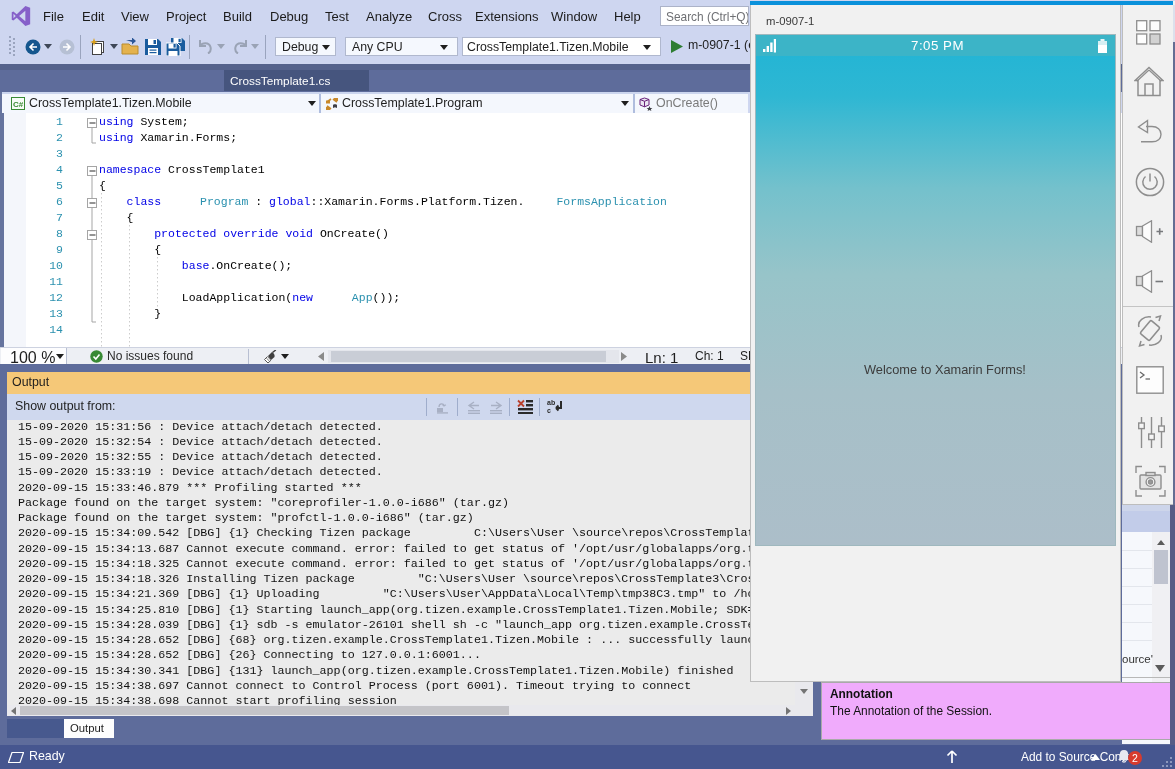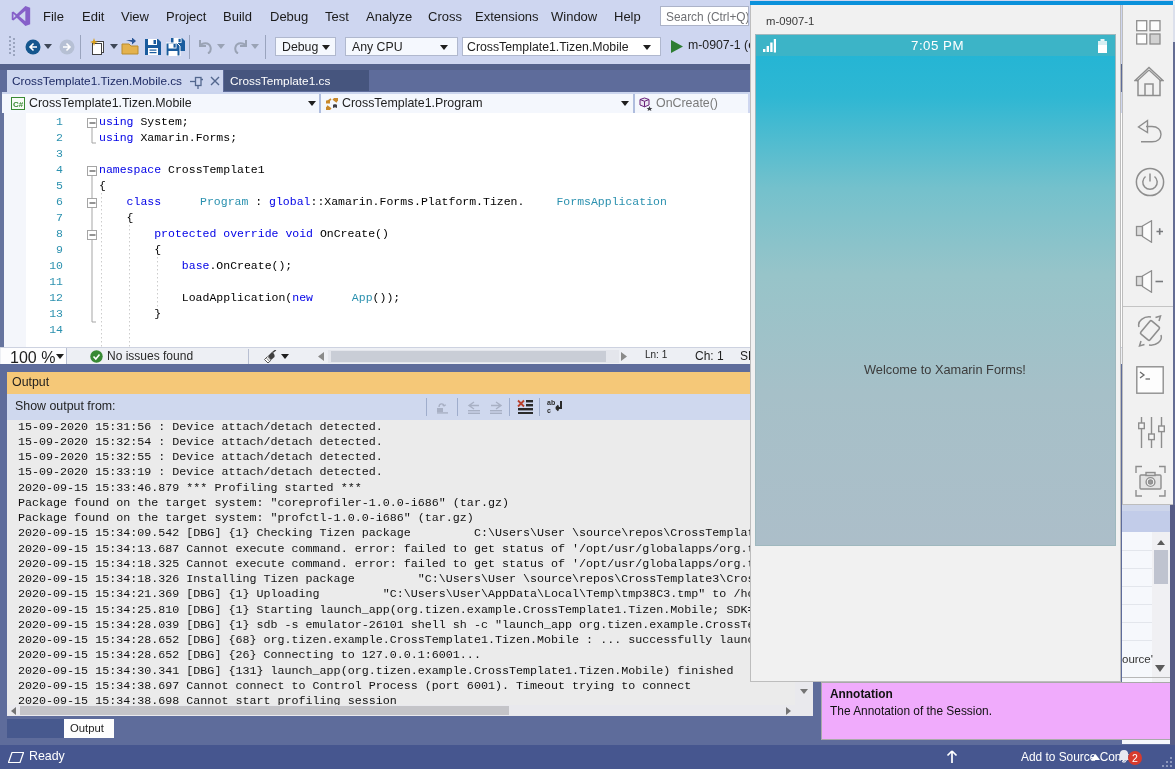--- a/index.html
+++ b/index.html
@@ -142,33 +142,20 @@
       <path d="M0 0 L12 6.5 L0 13 Z" fill="#2E7D32"></path>
     </svg>
   <span class="abs" style="left:688px;top:7px;font-size:12.3px;white-space:nowrap;">m-0907-1 (e</span>
 </div>
 
 <div class="abs" style="left:0;top:64px;width:1175px;height:28px;background:#5E6C9B;">
   <div class="abs" style="left:0;top:0;width:1175px;height:6px;background:#55628C;"></div>
   <div class="abs" style="left:224px;top:6px;width:145px;height:21px;background:#46557E;">
     <span class="abs" style="left:6px;top:4px;font-size:11.8px;color:#FFFFFF;">CrossTemplate1.cs</span>
   </div>
-  <div class="abs" style="left:7px;top:6px;width:216px;height:22px;background:#CDD6EF;">
-    <span class="abs" style="left:5px;top:4px;font-size:11.8px;color:#1D2A64;">CrossTemplate1.Tizen.Mobile.cs</span>
-    <svg class="abs" style="left:183px;top:5px;" width="13" height="14" viewBox="0 0 13 14">
-      <g stroke="#53678E" stroke-width="1.3" fill="none">
-        <path d="M0 6.5 L5 6.5"></path>
-        <rect x="5.5" y="2.5" width="5.5" height="8"></rect>
-        <path d="M11 4.5 L13 4.5 M8 10.5 L8 14"></path>
-      </g>
-    </svg>
-    <svg class="abs" style="left:203px;top:6px;" width="10" height="10" viewBox="0 0 10 10">
-      <path d="M1 1 L9 9 M9 1 L1 9" stroke="#53678E" stroke-width="1.4"></path>
-    </svg>
-  </div>
 </div>
 
 <div class="abs" style="left:0;top:92px;width:2px;height:21px;background:#66749E;"></div>
 <div class="abs" style="left:2px;top:92px;width:746px;height:21px;background:#F4F7FD;border-top:2px solid #CBD5EE;">
   <svg class="abs" style="left:9px;top:3px;" width="14" height="13" viewBox="0 0 14 13">
     <rect x="0.5" y="0.5" width="13" height="12" fill="#F6FBF6" stroke="#388A34"></rect>
     <text x="7" y="9.5" font-size="8" font-weight="bold" fill="#388A34" text-anchor="middle" font-family="Liberation Sans">C#</text>
   </svg>
   <span class="abs" style="left:27px;top:2px;font-size:12.4px;">CrossTemplate1.Tizen.Mobile</span>
   <svg class="abs" style="left:306px;top:7px;" width="8" height="5" viewBox="0 0 8 5">
@@ -276,21 +263,21 @@
     </svg>
   <svg class="abs" style="left:318px;top:4px;" width="6" height="9" viewBox="0 0 6 9">
       <path d="M6 0 L0 4.5 L6 9 Z" fill="#8A8A8A"></path>
     </svg>
   <div class="abs" style="left:328px;top:2px;width:291px;height:13px;background:#E4E6EC;">
     <div class="abs" style="left:3px;top:1px;width:275px;height:11px;background:#C9CDD6;"></div>
   </div>
   <svg class="abs" style="left:621px;top:4px;" width="6" height="9" viewBox="0 0 6 9">
       <path d="M0 0 L6 4.5 L0 9 Z" fill="#8A8A8A"></path>
     </svg>
-  <span class="abs" style="left:645px;top:1px;font-size:10px;">Ln: 1</span>
+  <span class="abs" style="left:645px;top:1px;font-size:15px;">Ln: 1</span>
   <span class="abs" style="left:695px;top:1px;font-size:12px;">Ch: 1</span>
   <span class="abs" style="left:740px;top:1px;font-size:12px;">SPC</span>
 </div>
 
 <div class="abs" style="left:0;top:364px;width:1175px;height:352px;background:#5E6C9B;">
 
   <div class="abs" style="left:7px;top:8px;width:806px;height:22px;background:#F5C878;">
     <span class="abs" style="left:5px;top:3px;font-size:12.4px;">Output</span>
   </div>
 

